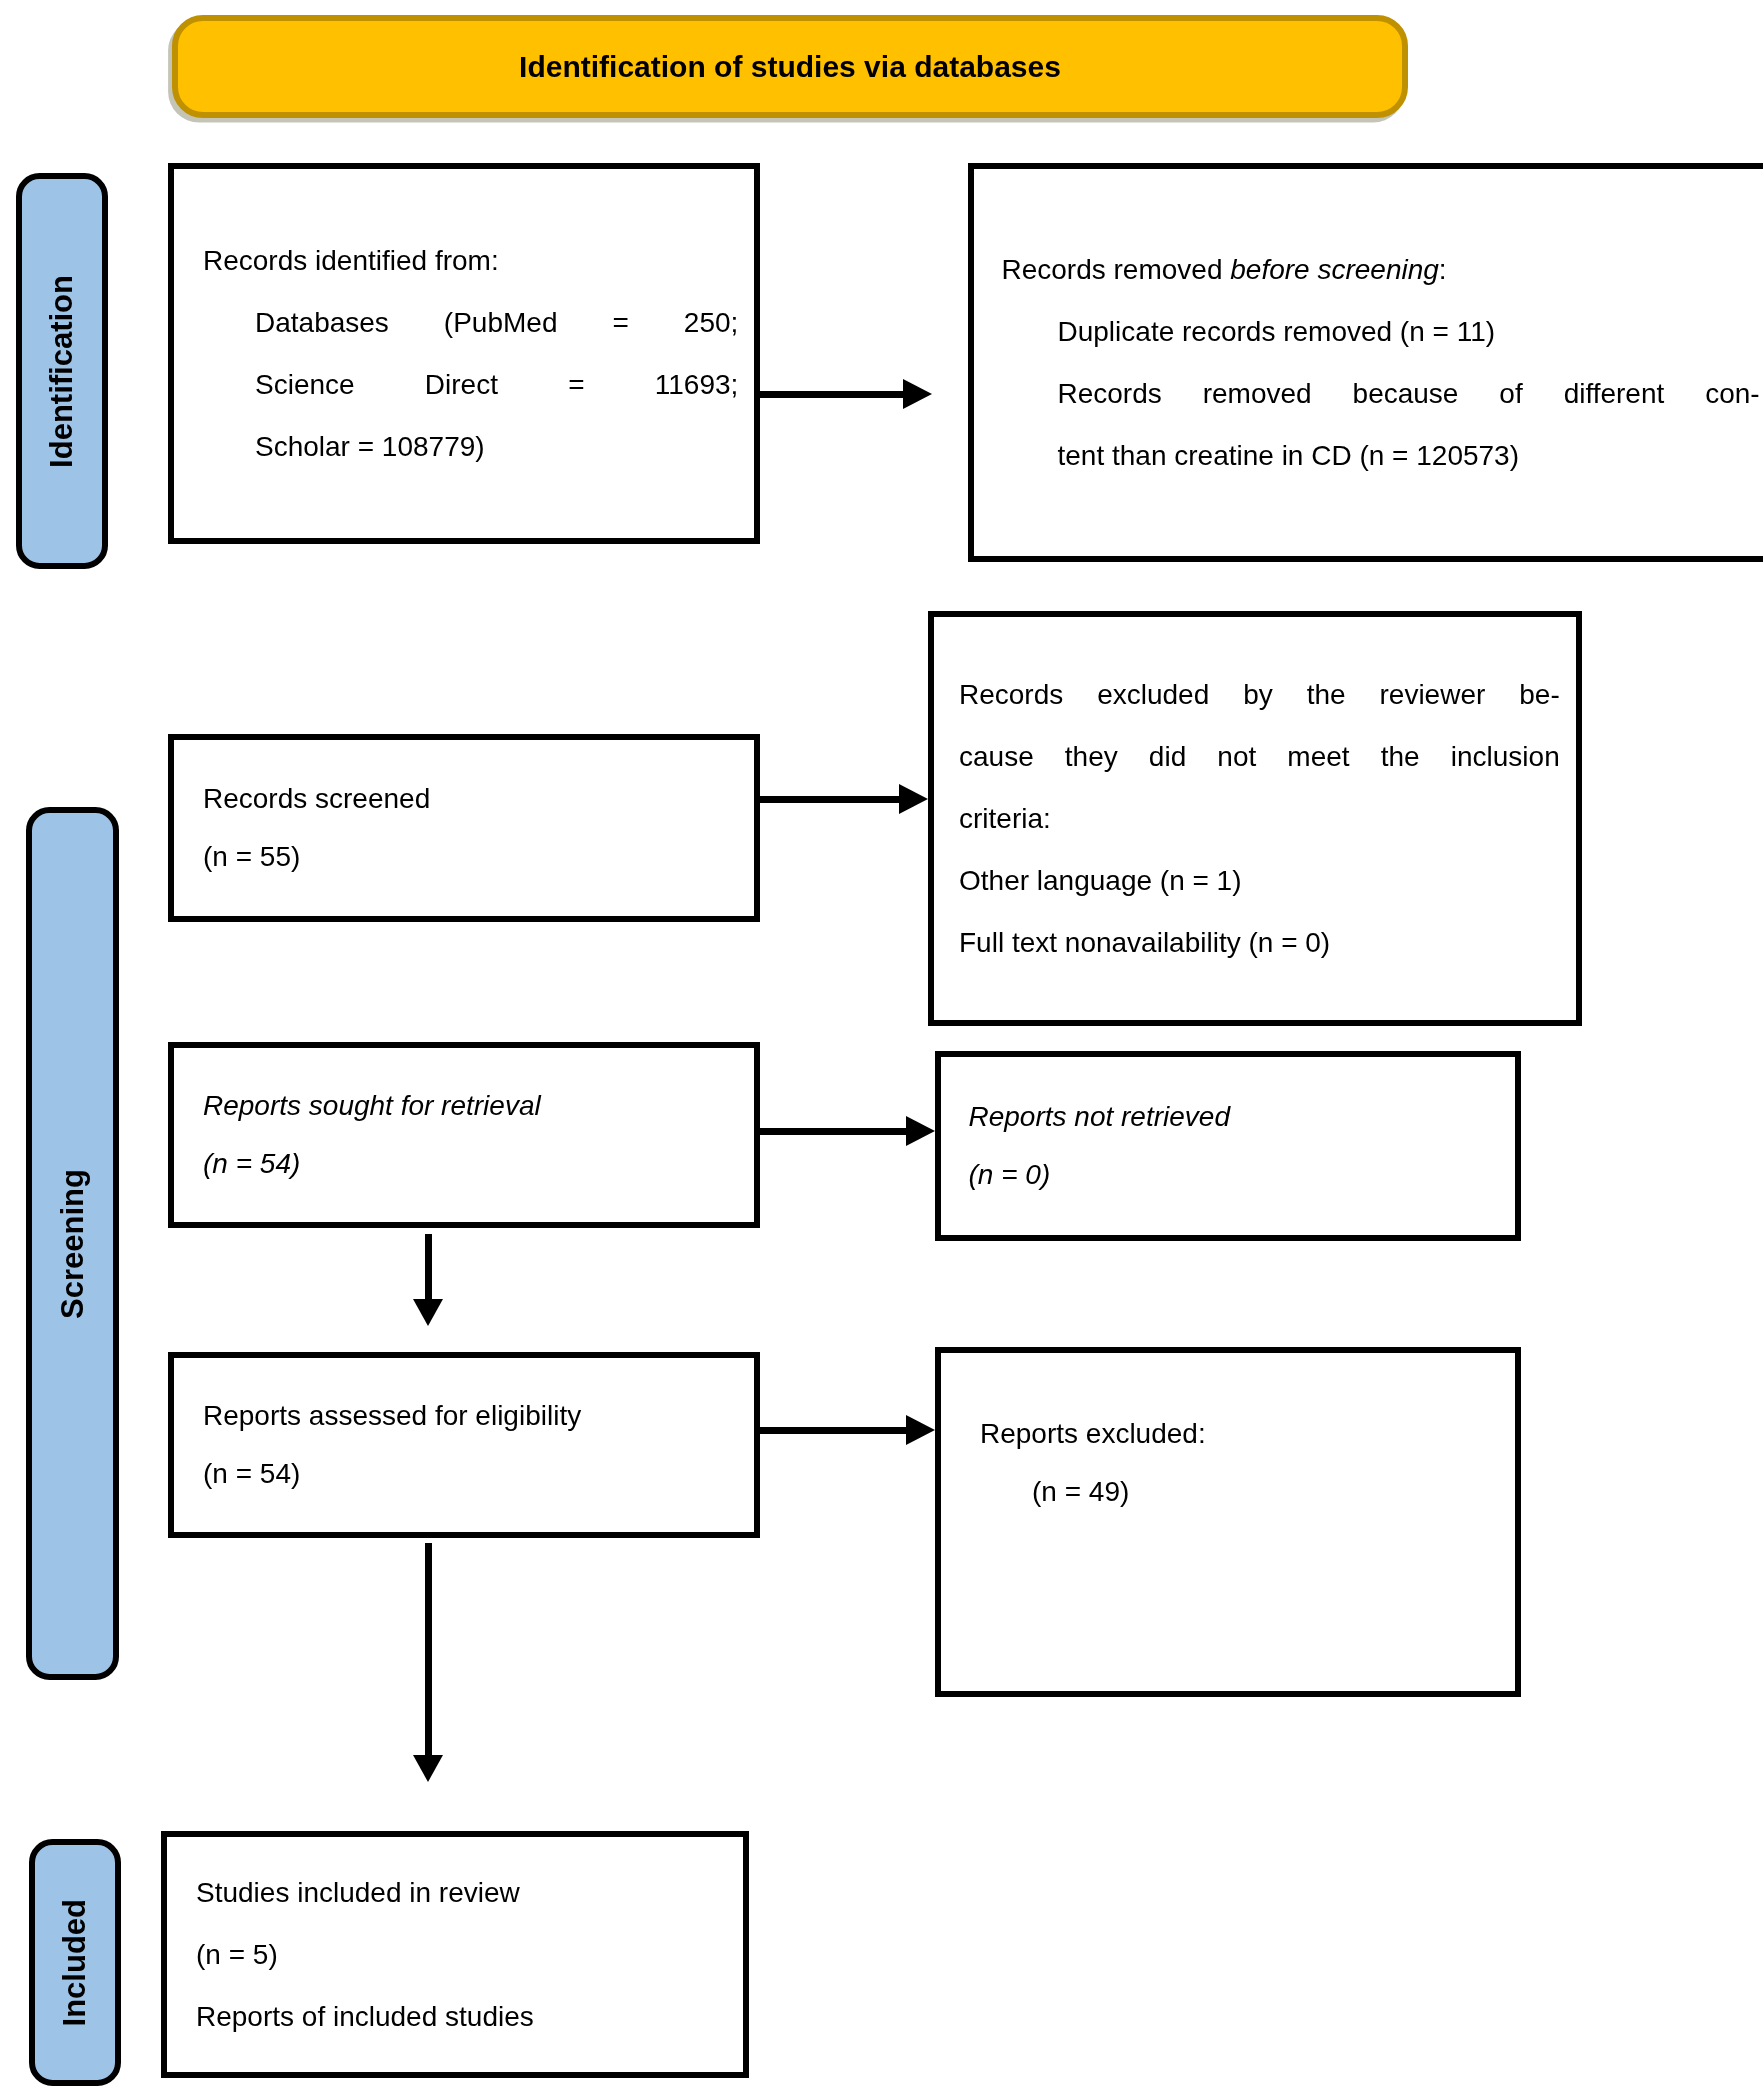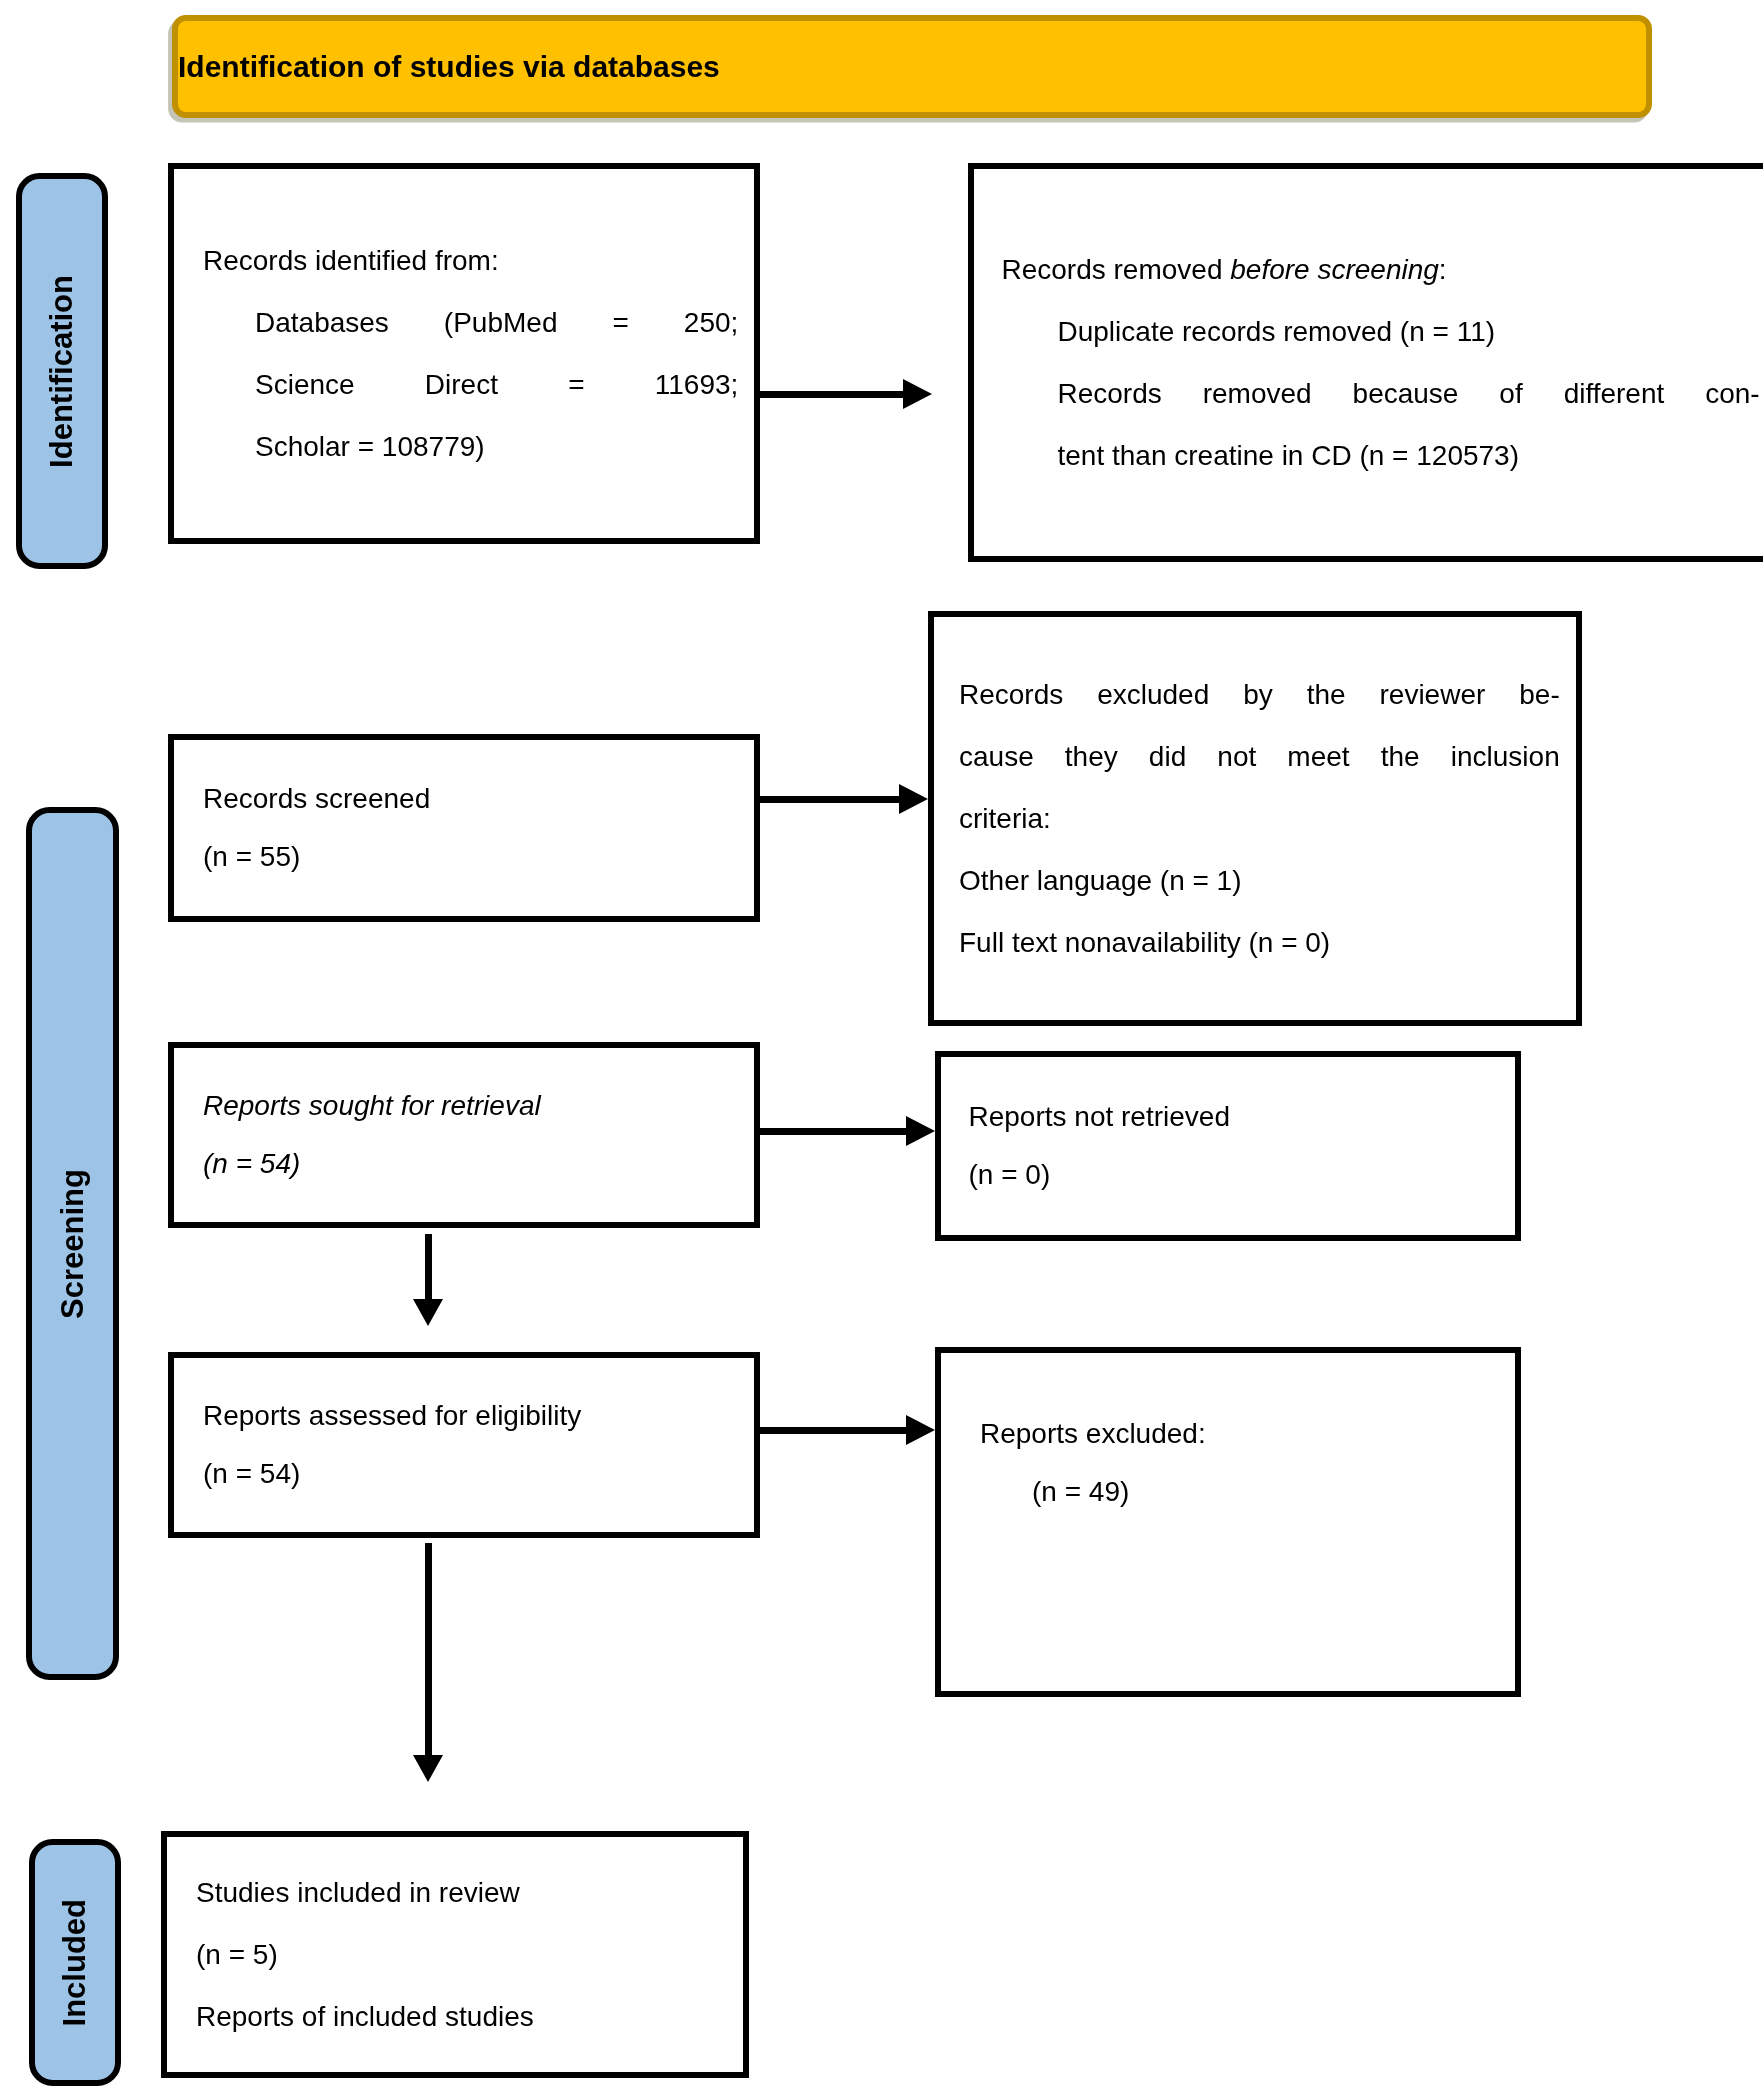--- a/index.html
+++ b/index.html
@@ -14,25 +14,25 @@
   body{font-family:"Liberation Sans", sans-serif;color:#000;}
   .canvas{
     position:relative;
     width:1763px;height:2097px;
     background:var(--paper);
     overflow:hidden;
   }
 
   
   .banner{
-    position:absolute;left:172px;top:15px;width:1480px;height:103px;
+    position:absolute;left:172px;top:15px;width:1236px;height:103px;
     background:var(--banner-fill);
     border:6.5px solid var(--banner-border);
-    border-radius:14px;
-    display:flex;align-items:center;justify-content:flex-start;
+    border-radius:31px;
+    display:flex;align-items:center;justify-content:center;
     box-shadow:-3.9px 4.6px 0 rgba(125,125,95,0.45);
   }
   .banner span{font-size:30px;font-weight:bold;}
 
   
   .stage{
     position:absolute;
     background:var(--stage-fill);
     border:6.5px solid var(--line-color);
     border-radius:23.5px;
@@ -65,21 +65,21 @@
   .box-records-identified{left:168px;top:163px;width:592px;height:381px;padding:0 15.7px 0 29px;}
   .box-records-identified .indent{margin-left:52px;}
 
   .box-records-removed{left:932px;top:163px;width:814px;height:399px;padding:0 16.3px 0 27.5px;margin-left:36px;}
   .box-records-removed .indent{margin-left:56px;}
 
   .box-records-excluded{left:928px;top:611px;width:654px;height:415px;padding:0 16.3px 0 25px;}
 
   .box-records-screened{left:168px;top:734px;width:592px;height:188px;padding:0 15.7px 0 29px;}
   .box-reports-sought{left:168px;top:1042px;width:592px;height:186px;padding:0 15.7px 0 29px;font-style:italic;}
-  .box-reports-not-retrieved{left:935px;top:1051px;width:586px;height:190px;padding:0 15.7px 0 27.5px;}
+  .box-reports-not-retrieved{left:935px;top:1051px;width:586px;height:190px;padding:0 15.7px 0 27.5px;font-style:italic;}
   .box-reports-assessed{left:168px;top:1352px;width:592px;height:186px;padding:0 15.7px 0 29px;}
   .box-reports-excluded{left:935px;top:1347px;width:586px;height:350px;padding:0 15.7px 118px 39px;}
   .box-reports-excluded .indent{margin-left:52px;}
   .box-studies-included{left:161px;top:1831px;width:588px;height:247px;padding:0 15.7px 0 29px;}
 
   
   .arrow-h{
     position:absolute;height:6.5px;background:var(--line-color);
   }
   .arrow-h::after{

